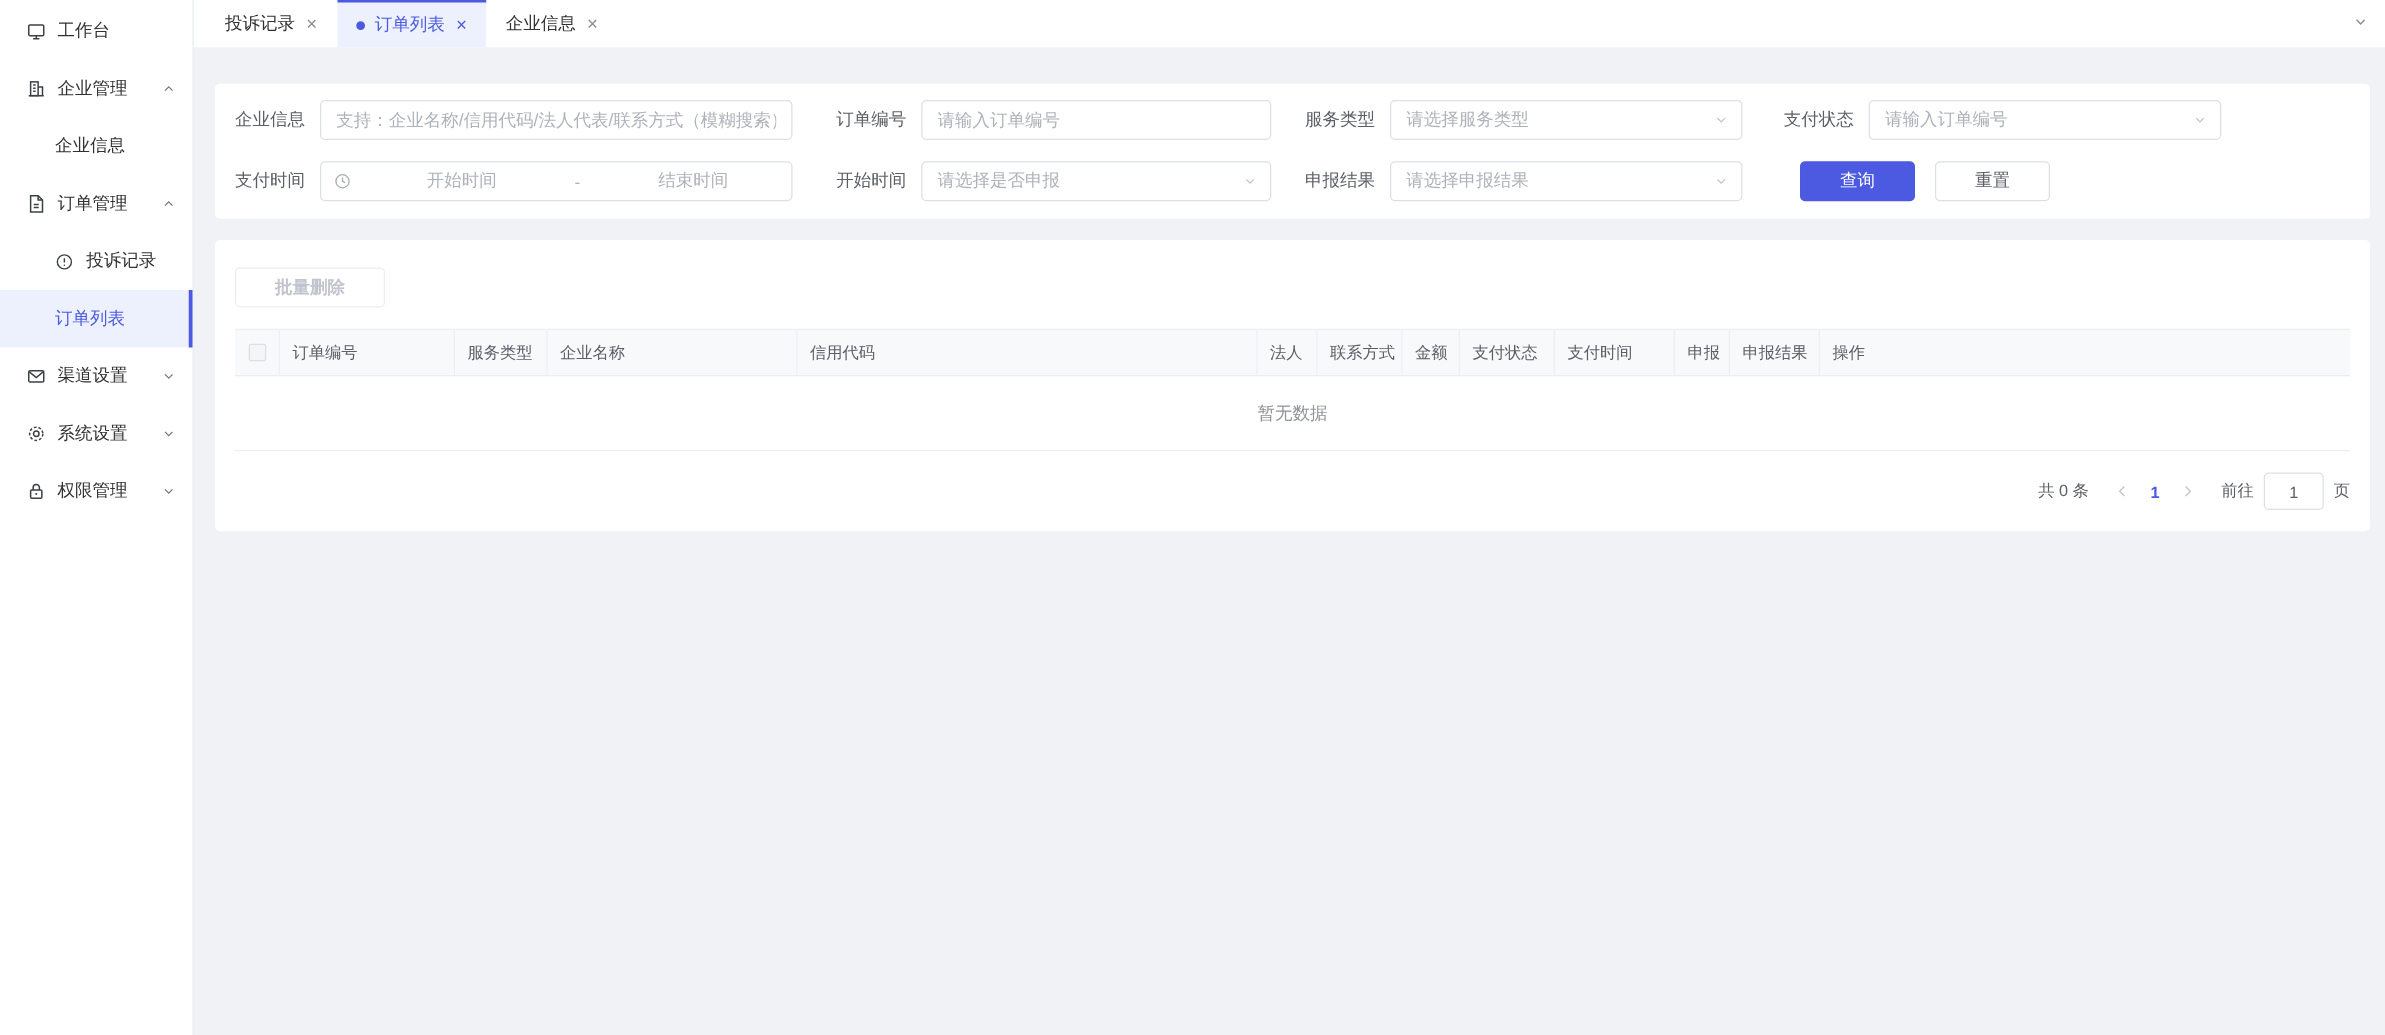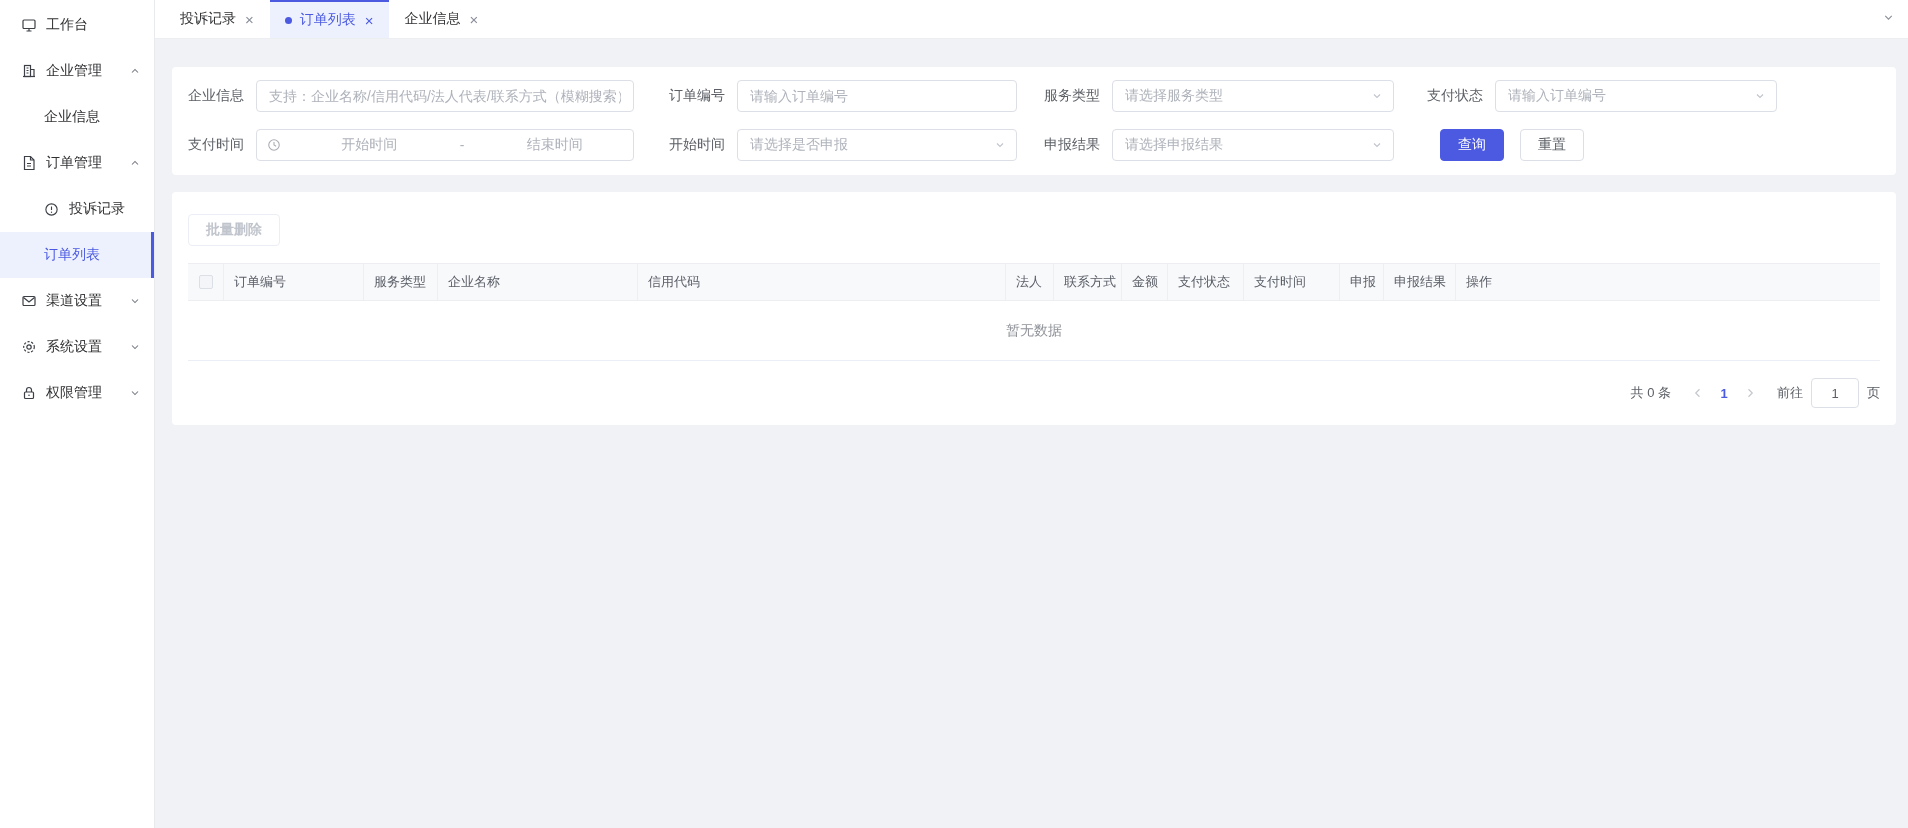--- a/index.html
+++ b/index.html
@@ -44,21 +44,21 @@
   input.ctrl { padding: 0 12px; font-size: 14px; color: #606266; outline: none; font-family: inherit; display: block; }
   input::placeholder { color: #aeb2ba; }
   .select { padding: 0 10px 0 12px; cursor: pointer; justify-content: space-between; }
   .select .ph { color: #aeb2ba; }
   .select .caret { color: #c0c4cc; display: flex; }
   .daterange { padding: 0 10px; cursor: pointer; color: #aeb2ba; gap: 16px; }
   .daterange .dr-icon { color: #a8abb2; display: flex; margin-right: 4px; }
   .daterange .dr-part { flex: 1; text-align: center; }
   .daterange .dr-sep { padding: 0 6px; color: #aeb2ba; }
   .gap1 { margin-right: 35px; } .gap2 { margin-right: 27px; } .gap3 { margin-right: 33px; }
-  .btn { height: 32px; padding: 0 17px; border-radius: 4px; font-size: 14px; cursor: pointer; font-family: inherit; border: 1px solid transparent; }
+  .btn { height: 32px; padding: 0 31px; border-radius: 4px; font-size: 14px; cursor: pointer; font-family: inherit; border: 1px solid transparent; }
   .btn-primary { background: #4b5ae0; border-color: #4b5ae0; color: #fff; margin-left: 46px; }
   .btn-plain { background: #fff; border-color: #dcdfe6; color: #5c6066; margin-left: 16px; }
   .btn-disabled { background: #fff; border: 1px solid #ebeef5; color: #c0c4cc; cursor: not-allowed; font-weight: bold; }
 
   
   .table-card { margin-top: 17px; padding: 22px 16px 0; }
   .thead { display: flex; align-items: stretch; height: 38px; margin-top: 17px; background: #f8f9fb; border-top: 1px solid #eceef2; border-bottom: 1px solid #eceef2; font-size: 13px; color: #5a5e66; }
   .th { display: flex; align-items: center; padding-left: 10px; border-right: 1px solid #edeff3; overflow: hidden; white-space: nowrap; }
   .th:last-child { border-right: none; }
   .th-cb { justify-content: center; padding-left: 0; width: 36px; flex: none; }

